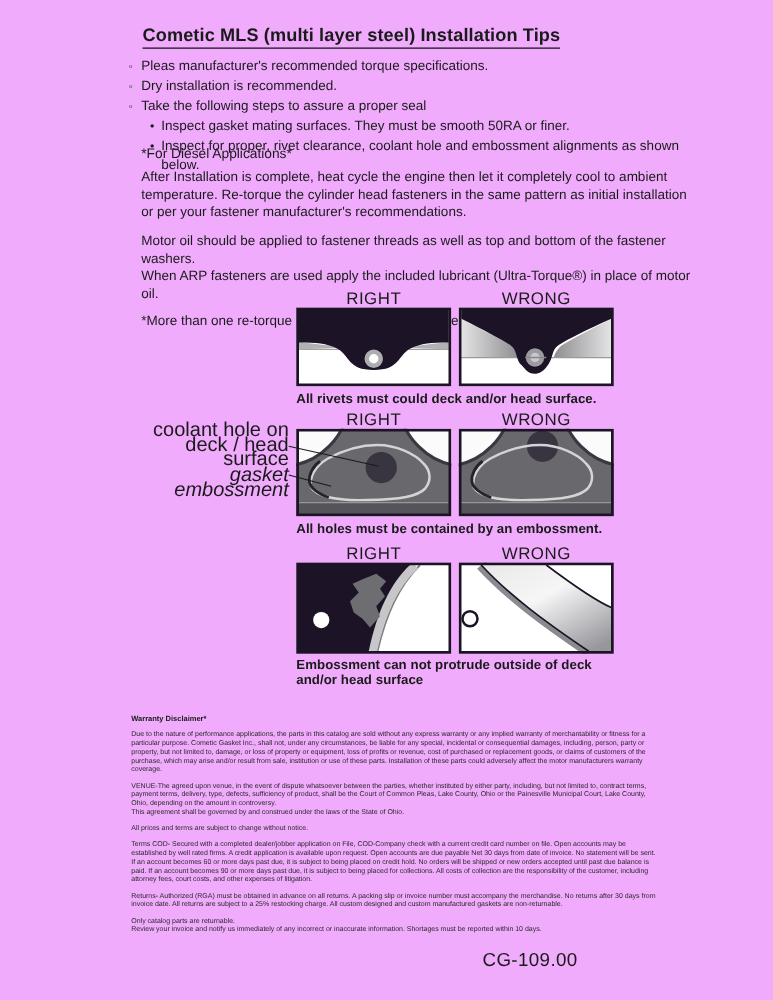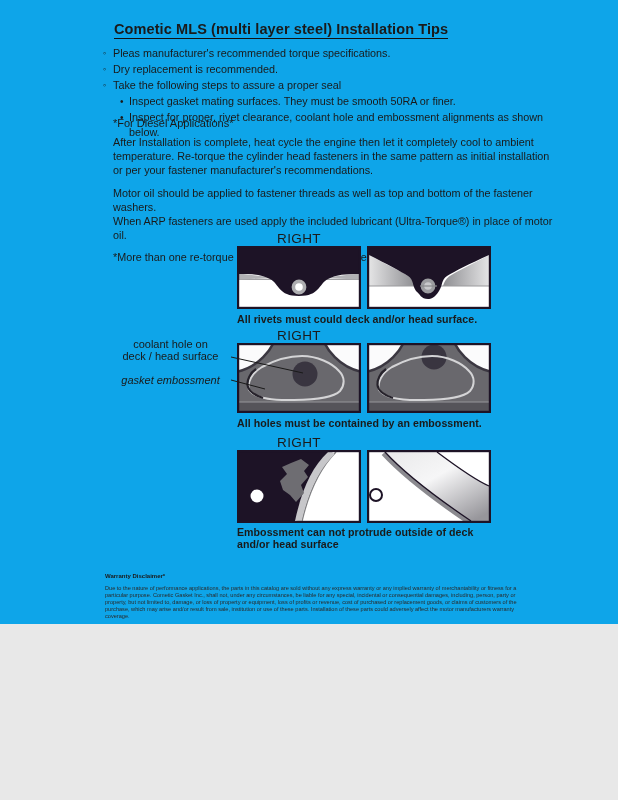--- a/index.html
+++ b/index.html
@@ -1,16 +1,16 @@
 <!DOCTYPE html>
 <html><head>
 <meta charset="utf-8">
 <style>
   html,body{margin:0;padding:0;background:#e8e8e8;}
-  #page{position:relative;width:618px;height:624px;background:#0ea5e9;
+  #page{position:relative;width:618px;height:800px;background:#f0abfc;
         font-family:"Liberation Sans", sans-serif;color:#1a1a1a;overflow:hidden;}
   
   #sec-tips{position:absolute;left:103px;top:20px;width:468px;}
   .doc-title{display:inline-block;margin-left:11px;font-size:14.5px;font-weight:bold;
              border-bottom:1.8px solid #111;padding-bottom:1px;letter-spacing:0.1px;}
   .bullet-list{margin-top:7px;}
   .bullet-row{display:flex;align-items:flex-start;height:16px;font-size:10.8px;}
   .bullet-row .marker{width:10px;flex:0 0 10px;font-size:9px;line-height:15px;}
   .bullet-row.sub{margin-left:17px;}
   .bullet-row.sub .marker{font-size:10px;width:9px;flex-basis:9px;}
@@ -20,31 +20,31 @@
   .diesel-head{font-size:11px;font-weight:normal;}
   .body-para{font-size:10.8px;line-height:14.2px;white-space:pre-line;margin-top:6px;}
   .body-para + .body-para{margin-top:8px;}
   
   .figure{position:absolute;width:260px;}
   #fig1{left:237px;top:233px;}
   #fig2{left:110px;top:330px;width:390px;}
   #fig3{left:237px;top:437px;}
   .fig-inner{width:254px;}
   #fig2 .fig-inner{margin-left:127px;}
-  .rw-row{display:flex;width:254px;height:13px;flex-direction:column;}
+  .rw-row{display:flex;width:254px;height:13px;}
   .rw-row .rw{width:124px;text-align:center;font-size:13.5px;line-height:12px;
               letter-spacing:0.4px;color:#1b1b1b;}
   .rw-row .gap{width:6px;}
   .panels{display:flex;margin-top:0px;}
   .panels .gap{width:6px;}
   .fig-caption{font-size:10.6px;font-weight:bold;margin-top:4px;letter-spacing:0.05px;}
   .fig-caption.two-line{white-space:pre-line;line-height:11.5px;}
   .fig-caption.one-line{white-space:nowrap;}
   
-  .anno{position:absolute;text-align:center;font-size:11px;line-height:11.5px;
+  .anno{position:absolute;text-align:right;font-size:16px;line-height:11.5px;
         white-space:pre-line;color:#1a1a1a;}
   #anno-coolant{top:9px;left:0;width:121px;}
   #anno-emboss{top:45px;left:0;width:121px;font-style:italic;}
   #anno-lines{position:absolute;left:0;top:0;pointer-events:none;}
   
   #sec-disclaimer{position:absolute;left:105px;top:573px;width:420px;}
   .disc-head{font-size:6px;font-weight:bold;margin-bottom:6px;}
   .disc-para{font-size:5.6px;line-height:7px;margin:0 0 6px 0;white-space:pre-line;
              color:#2a2a2a;}
   
@@ -57,21 +57,21 @@
 
   <div id="sec-tips">
     <div class="doc-title">Cometic MLS (multi layer steel) Installation Tips</div>
     <div class="bullet-list">
       <div class="bullet-row">
         <span class="marker">◦</span>
         <span class="btext">Pleas manufacturer's recommended torque specifications.</span>
       </div>
       <div class="bullet-row">
         <span class="marker">◦</span>
-        <span class="btext">Dry replacement is recommended.</span>
+        <span class="btext">Dry installation is recommended.</span>
       </div>
       <div class="bullet-row">
         <span class="marker">◦</span>
         <span class="btext">Take the following steps to assure a proper seal</span>
       </div>
       <div class="bullet-row sub">
         <span class="marker">•</span>
         <span class="btext">Inspect gasket mating surfaces.  They must be smooth 50RA or finer.</span>
       </div>
       <div class="bullet-row sub">

